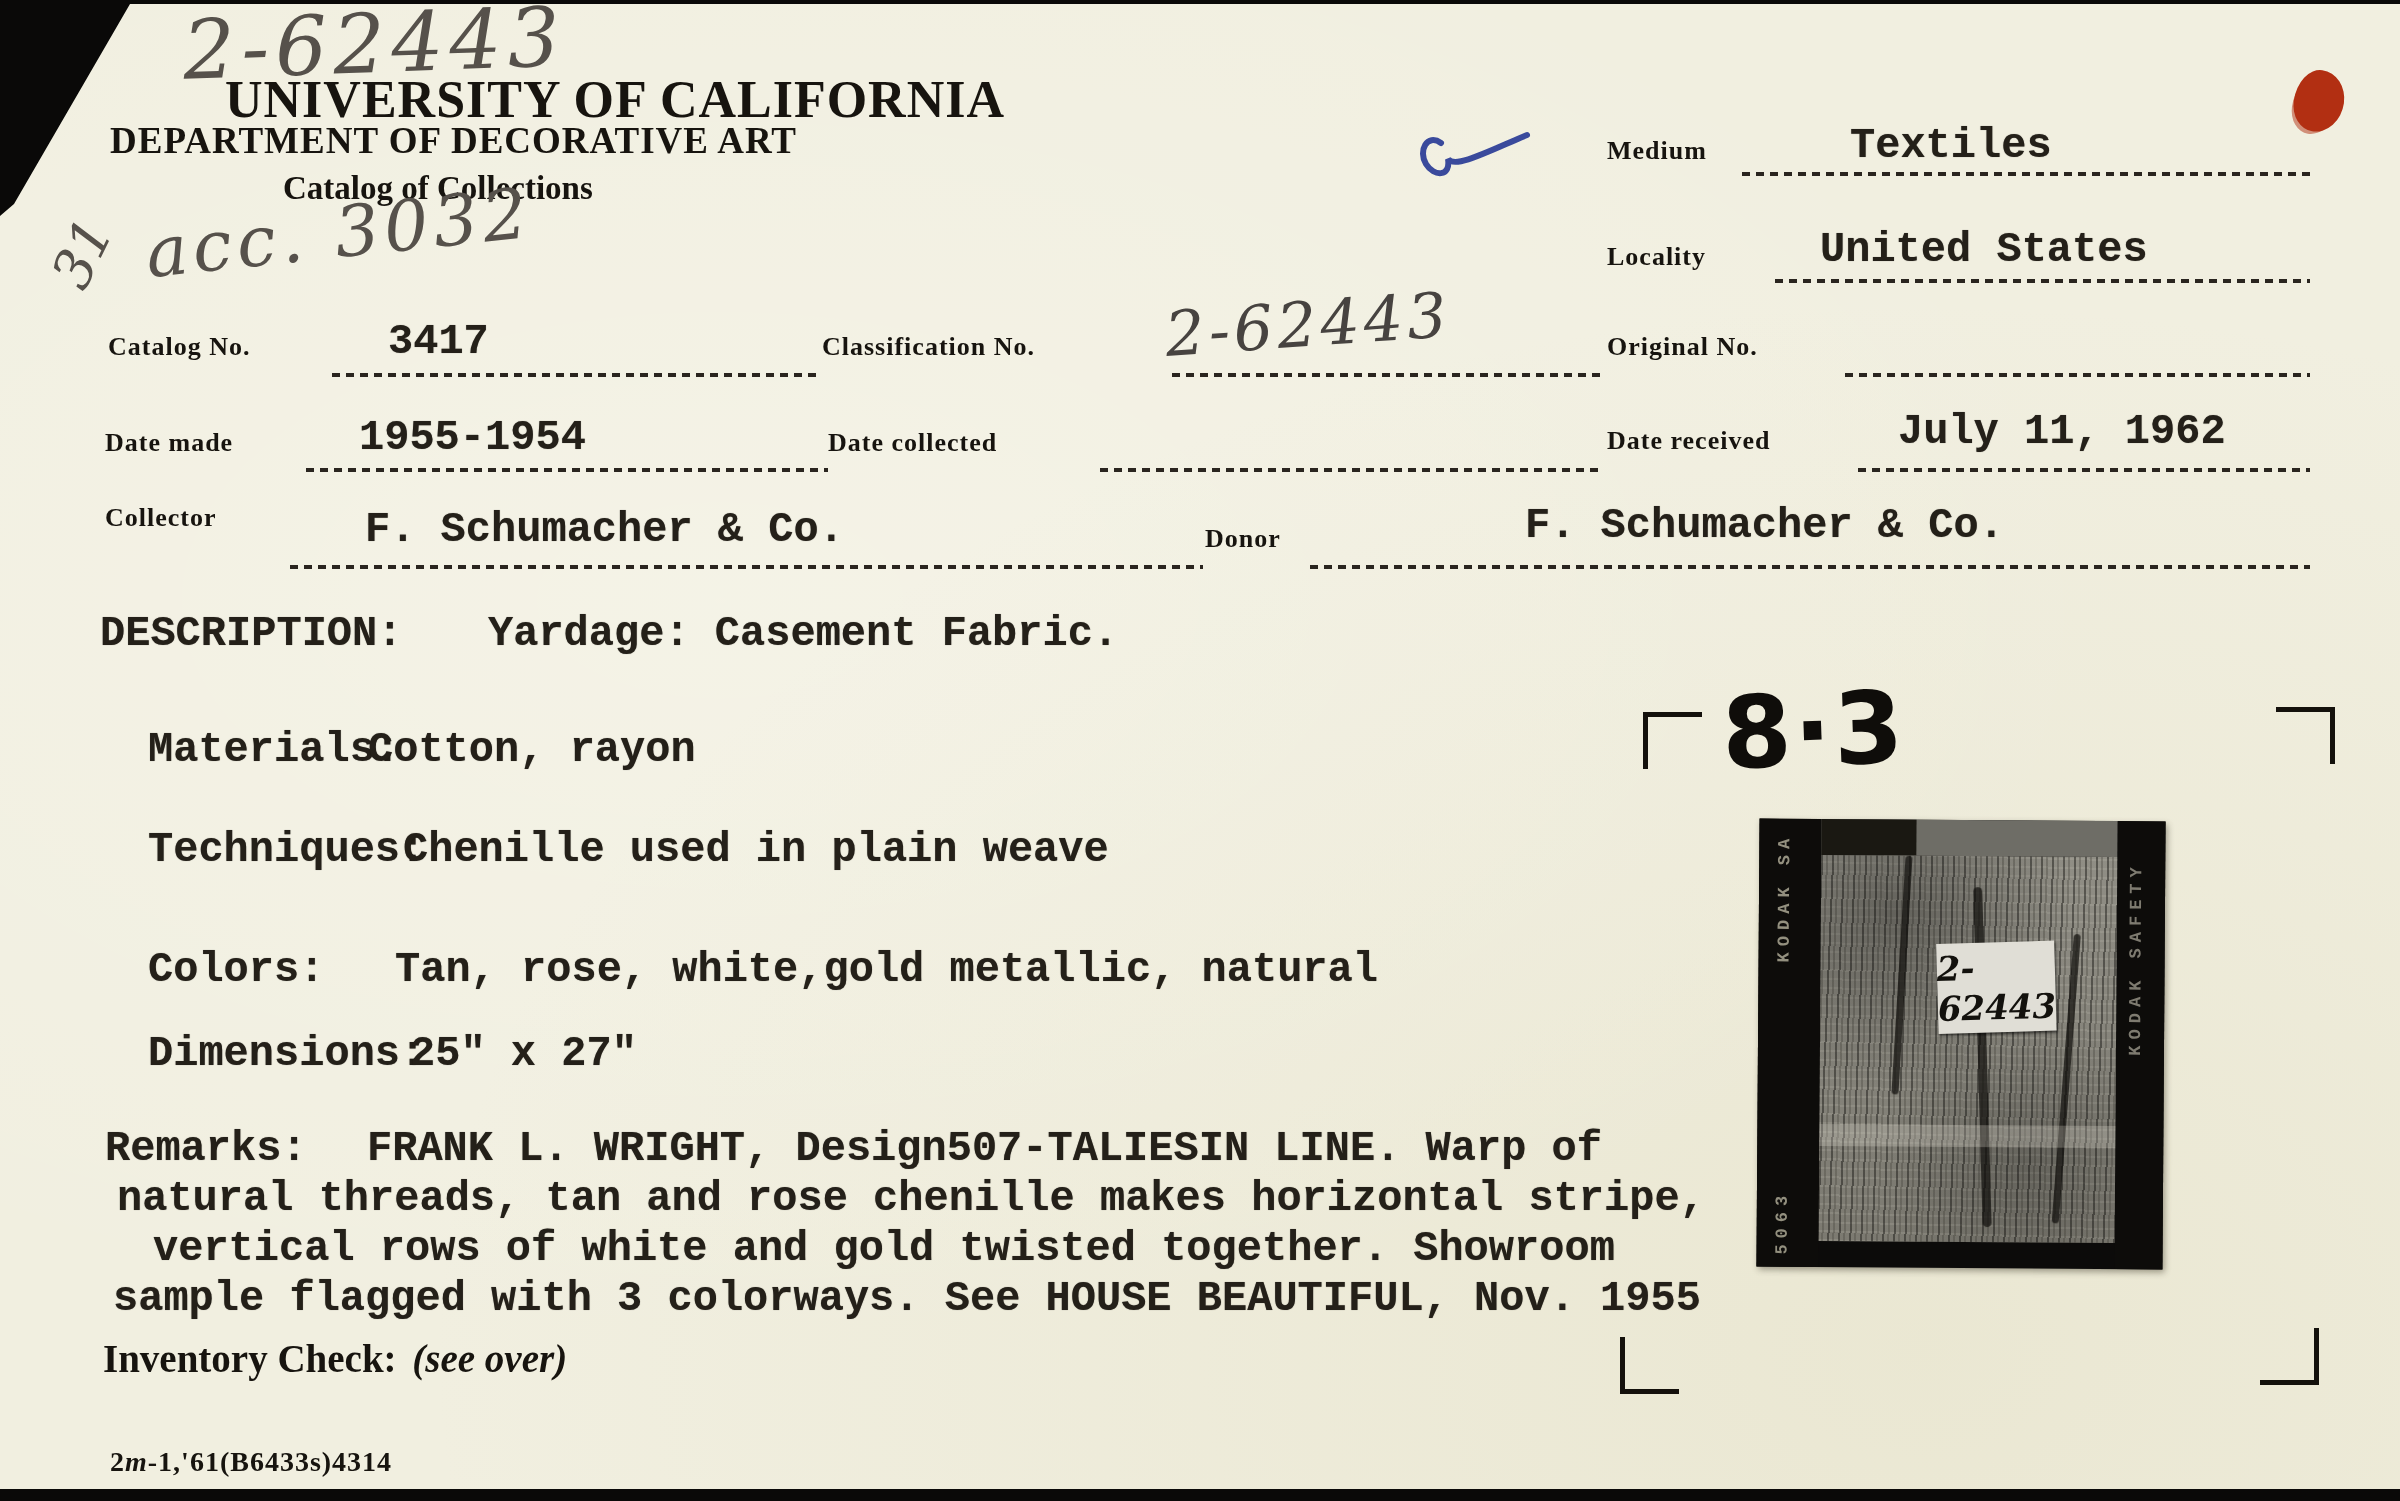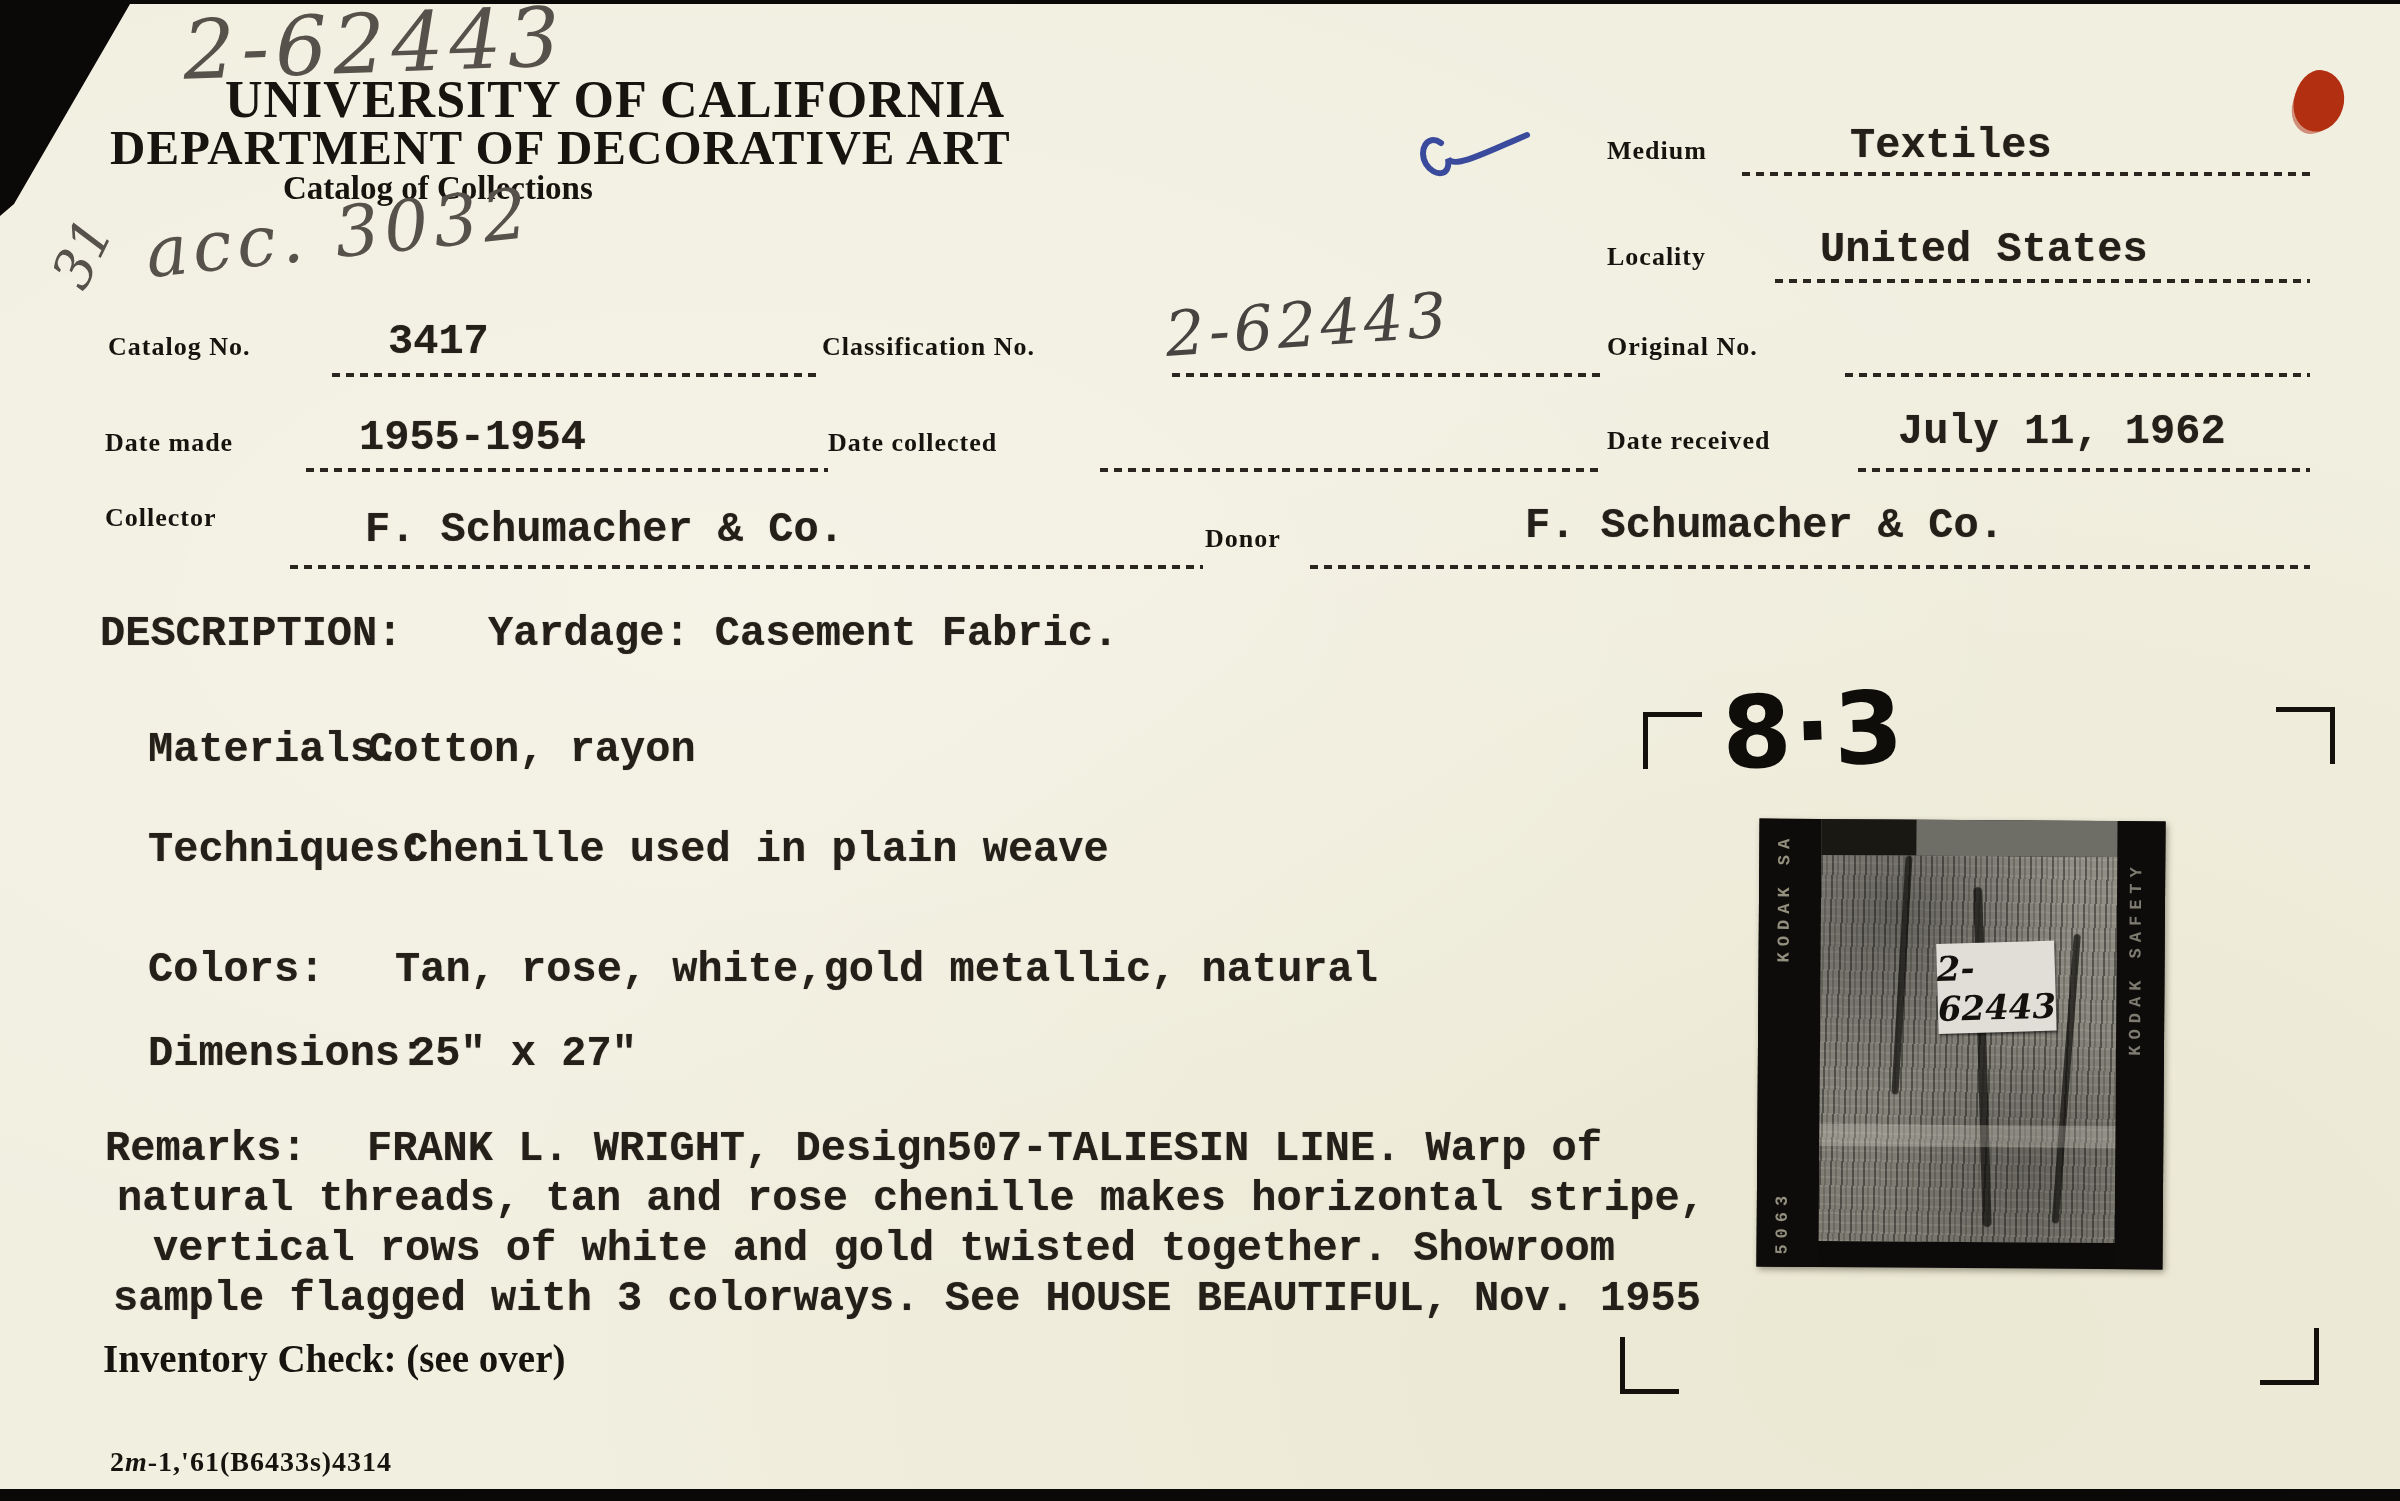--- a/index.html
+++ b/index.html
@@ -46,21 +46,21 @@
   svg.check{position:absolute;left:1415px;top:131px;}
   #ink-blot{position:absolute;left:2294px;top:70px;width:50px;height:62px;background:#b22f12;border-radius:48% 52% 55% 45%/55% 48% 52% 45%;transform:rotate(8deg);box-shadow:-4px 6px 0 -3px rgba(178,47,18,.5);}
 </style>
 </head>
 <body>
 
 <div id="card">
 
   <div class="abs hw" style="left:183px;top:-4px;font-size:82px;transform:rotate(-2deg);letter-spacing:6px;">2-62443</div>
   <div class="abs plabel" style="left:180px;top:70px;font-size:52px;margin-left:45px;">UNIVERSITY OF CALIFORNIA</div>
-  <div class="abs plabel" style="left:110px;top:119px;font-size:49px;">DEPARTMENT OF DECORATIVE ART</div>
+  <div class="abs plabel" style="left:110px;top:119px;font-size:37px;">DEPARTMENT OF DECORATIVE ART</div>
   <div class="abs plabel" style="left:283px;top:170px;font-size:33px;letter-spacing:0;">Catalog of Collections</div>
   <div class="abs hw" style="left:48px;top:222px;font-size:54px;transform:rotate(-64deg);">31</div>
   <div class="abs hw" style="left:145px;top:192px;font-size:70px;transform:rotate(-6deg);letter-spacing:5px;">acc. 3032</div>
 
   <svg class="check" width="118" height="62" viewBox="0 0 118 62">
     <path d="M26,12 C12,2 3,20 11,33 C19,46 36,46 33,28 C40,38 74,20 112,4" fill="none" stroke="#3a4a9c" stroke-width="6" stroke-linecap="round"></path>
   </svg>
   <div id="ink-blot"></div>
 
   <div class="abs plabel" style="left:1607px;top:136px;">Medium</div>
@@ -124,21 +124,21 @@
     <div class="remarks-line">
       <span class="lblbox" style="width:262px;">Remarks:</span><span>FRANK L. WRIGHT, Design507-TALIESIN LINE. Warp of</span>
     </div>
     <div class="remarks-line" style="padding-left:12px;">natural threads, tan and rose chenille makes horizontal stripe,</div>
     <div class="remarks-line" style="padding-left:8px;margin-left:40px;">vertical rows of white and gold twisted together. Showroom</div>
     <div class="remarks-line" style="padding-left:8px;">sample flagged with 3 colorways.  See HOUSE BEAUTIFUL, Nov. 1955</div>
   </div>
 
   <div class="abs plabel" style="left:103px;top:1336px;font-size:39px;letter-spacing:0;">
     <span>Inventory Check:</span>
-    <span style="font-weight:700;">(see over)</span>
+    <span style="font-weight:700;margin-left:6px;font-style:italic;">(see over)</span>
   </div>
 
   <div class="abs" style="left:110px;top:1446px;font-size:28px;font-weight:700;color:#17140f;letter-spacing:1px;">
     <span>2</span><span style="font-style:italic;">m</span><span>-1,'61(B6433s)4314</span>
   </div>
 
   <div class="abs cropmark cm-tl" style="left:1643px;top:712px;"></div>
   <div class="abs cropmark cm-tr" style="left:2276px;top:707px;"></div>
   <div class="abs cropmark cm-bl" style="left:1620px;top:1337px;"></div>
   <div class="abs cropmark cm-br" style="left:2260px;top:1328px;"></div>

